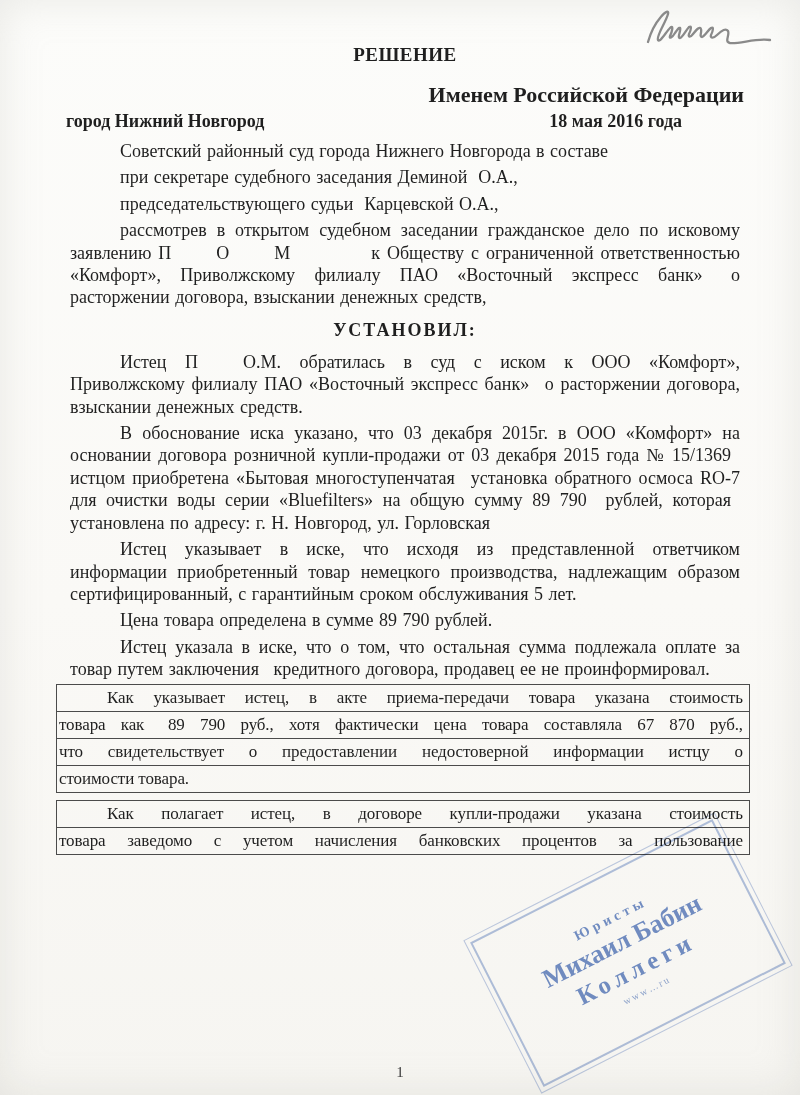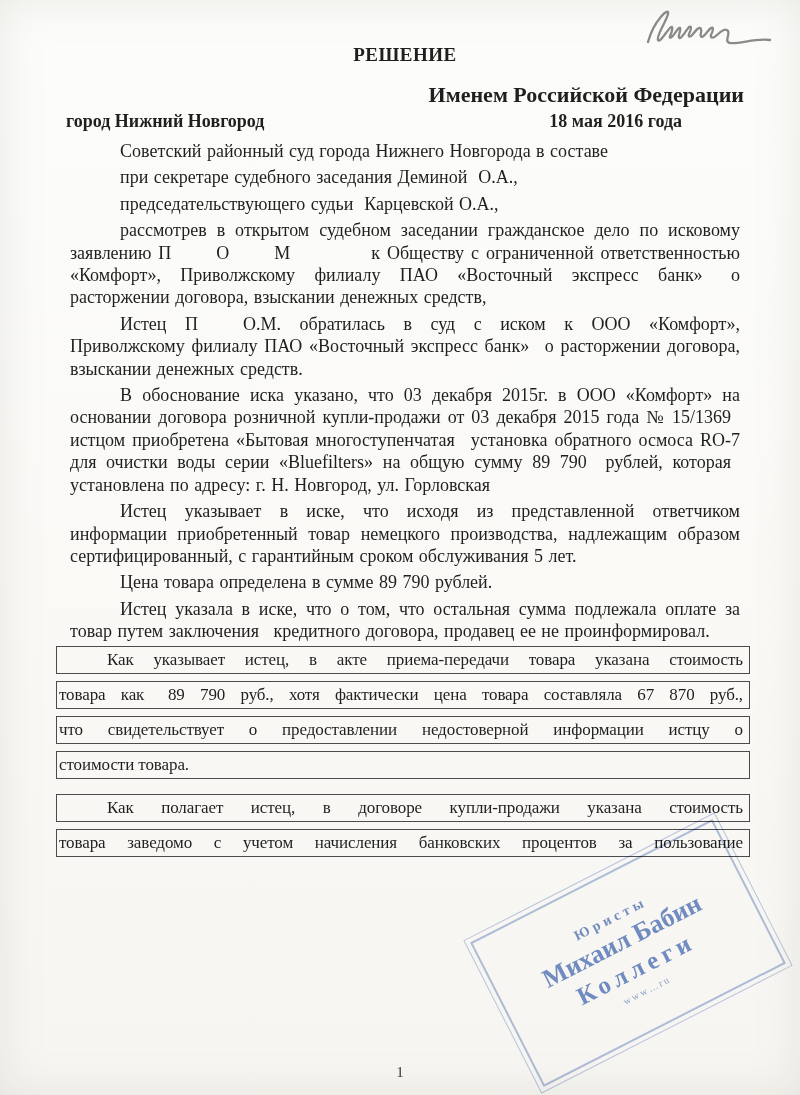--- a/index.html
+++ b/index.html
@@ -34,21 +34,21 @@
   .section-heading {
     text-align:center; font-weight:bold; font-size:18px;
     letter-spacing:2px; margin:11px 0 10px 0;
   }
 
   .boxed-group { margin-top:2px; }
   .boxline {
     font-size:17px;
     line-height:24px;
     border:1px solid #4b4b4b;
-    margin:-1px -6px 8px -10px;
+    margin:-1px -6px 0 -10px;
     padding:1px 6px 1px 2px;
     text-align:justify;
     text-align-last:justify;
     letter-spacing:-0.1px;
     overflow:hidden;
     white-space:nowrap;
   }
   .boxline.first { text-indent:48px; }
   .boxline.short { text-align-last:auto; white-space:normal; }
   .boxed-gap { height:6px; }
@@ -99,20 +99,21 @@
       <span class="date">18 мая 2016 года</span>
     </div>
 
     <div class="intro">
       <p class="doc-par">Советский районный суд города Нижнего Новгорода в составе</p>
       <p class="doc-par">при секретаре судебного заседания Деминой&nbsp; О.А.,</p>
       <p class="doc-par">председательствующего судьи&nbsp; Карцевской О.А.,</p>
       <p class="doc-par">рассмотрев в открытом судебном заседании гражданское дело по исковому заявлению П   О   М     к Обществу с ограниченной ответственностью «Комфорт», Приволжскому филиалу ПАО «Восточный экспресс банк»  о расторжении договора, взыскании денежных средств,</p>
     </div>
 
+    <div class="section-heading">УСТАНОВИЛ:</div>
 
     <div class="body-section">
       <p class="doc-par">Истец П   О.М. обратилась в суд с иском к ООО «Комфорт», Приволжскому филиалу ПАО «Восточный экспресс банк»  о расторжении договора, взыскании денежных средств.</p>
       <p class="doc-par">В обоснование иска указано, что 03 декабря 2015г. в ООО «Комфорт» на основании договора розничной купли-продажи от 03 декабря 2015 года №&nbsp;15/1369  истцом приобретена «Бытовая многоступенчатая  установка обратного осмоса RO-7 для очистки воды серии «Bluefilters» на общую сумму 89&nbsp;790  рублей, которая  установлена по адресу: г.&nbsp;Н.&nbsp;Новгород, ул.&nbsp;Горловская</p>
       <p class="doc-par">Истец указывает в иске, что исходя из представленной ответчиком информации приобретенный товар немецкого производства, надлежащим образом сертифицированный, с гарантийным сроком обслуживания 5 лет.</p>
       <p class="doc-par">Цена товара определена в сумме 89&nbsp;790 рублей.</p>
       <p class="doc-par">Истец указала в иске, что о том, что остальная сумма подлежала оплате за товар путем заключения  кредитного договора, продавец ее не проинформировал.</p>
     </div>
 
     <div class="boxed-group">

